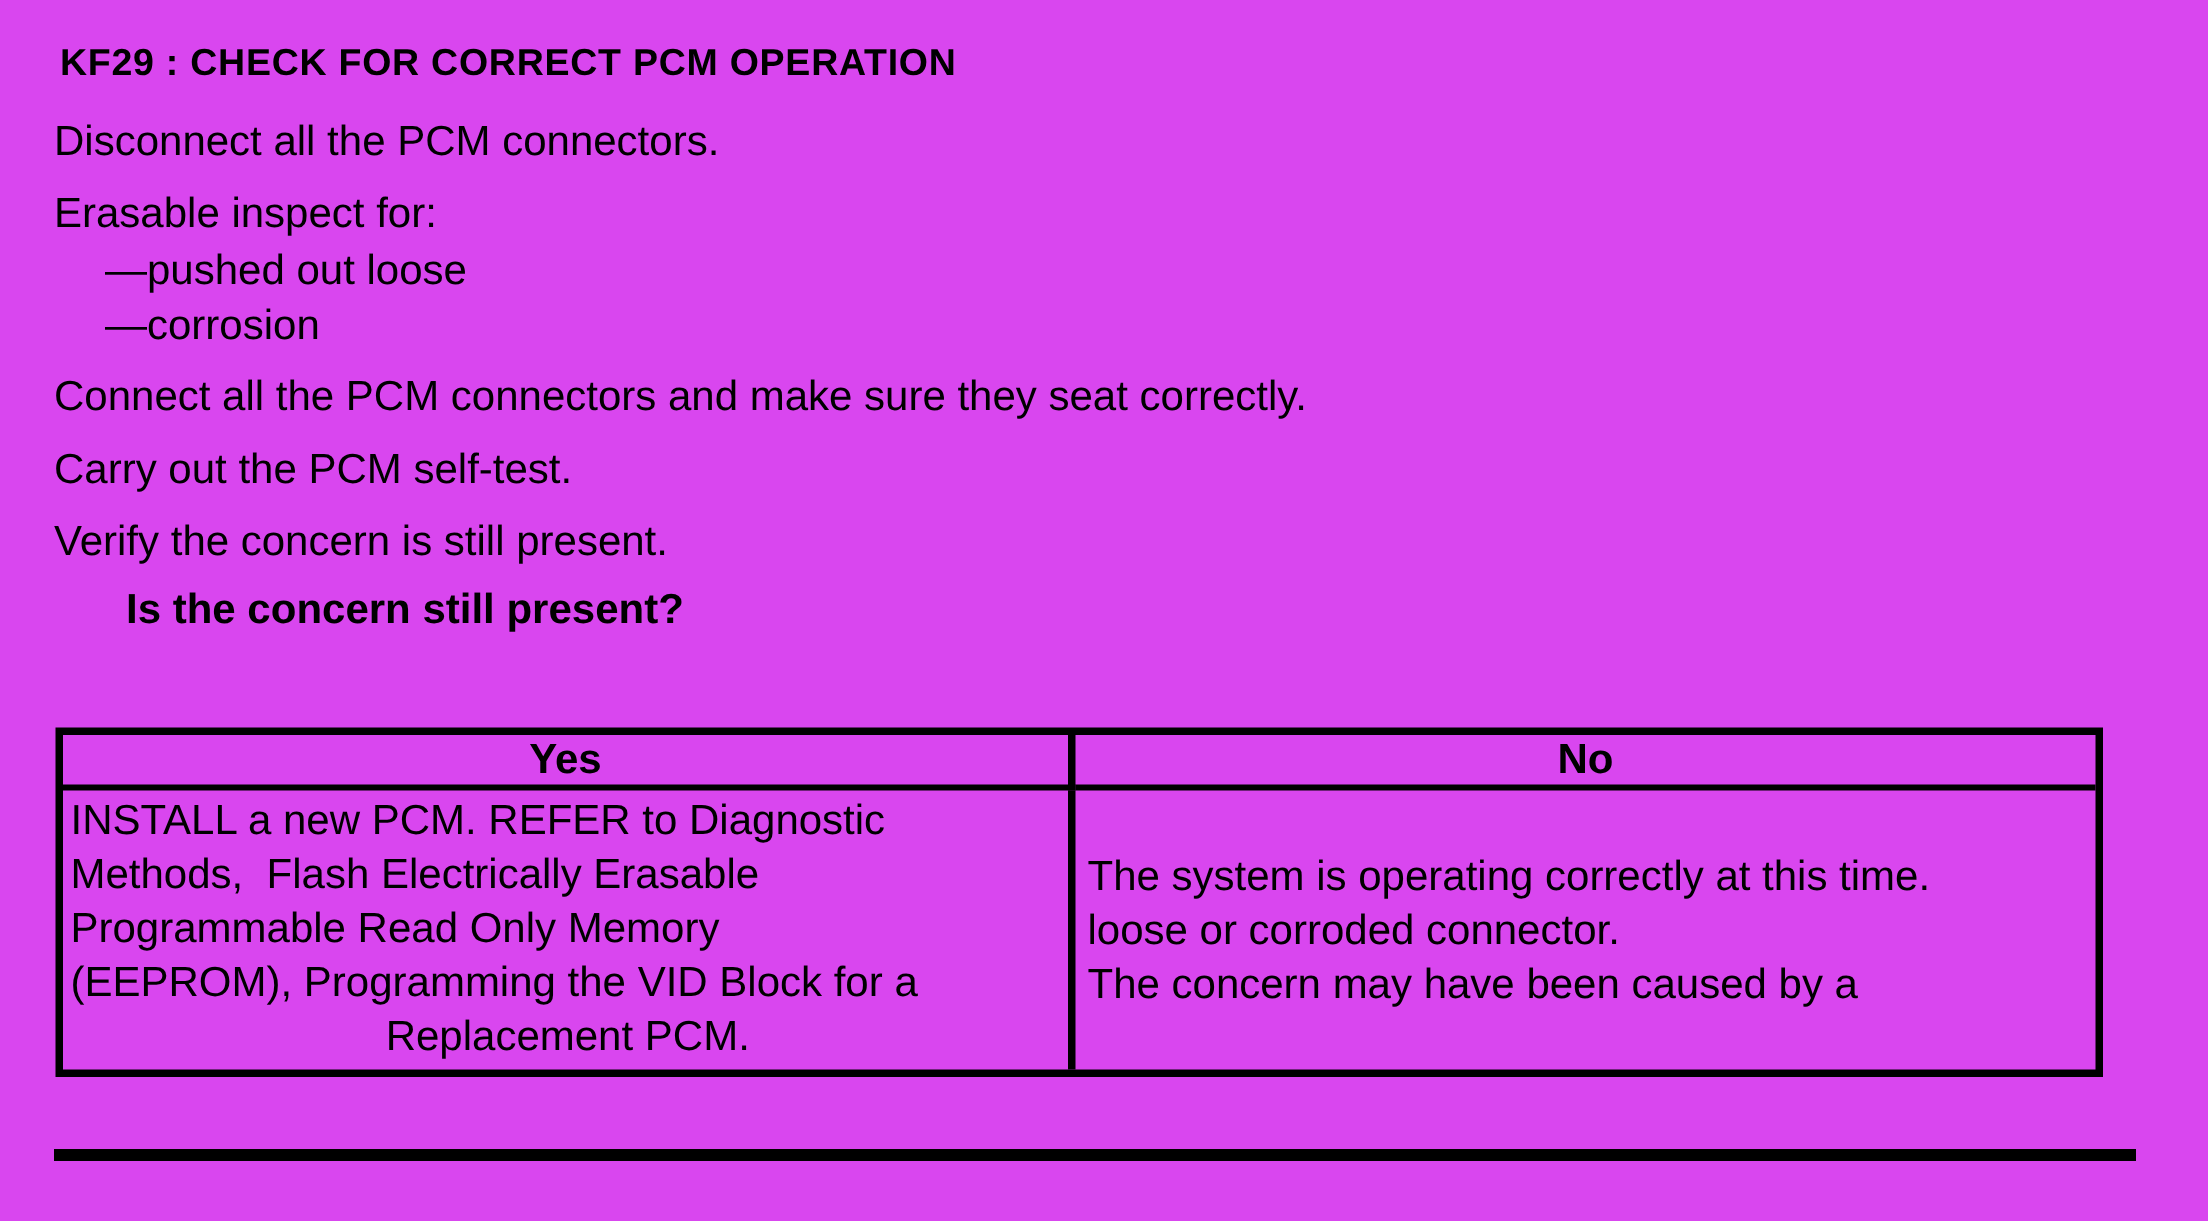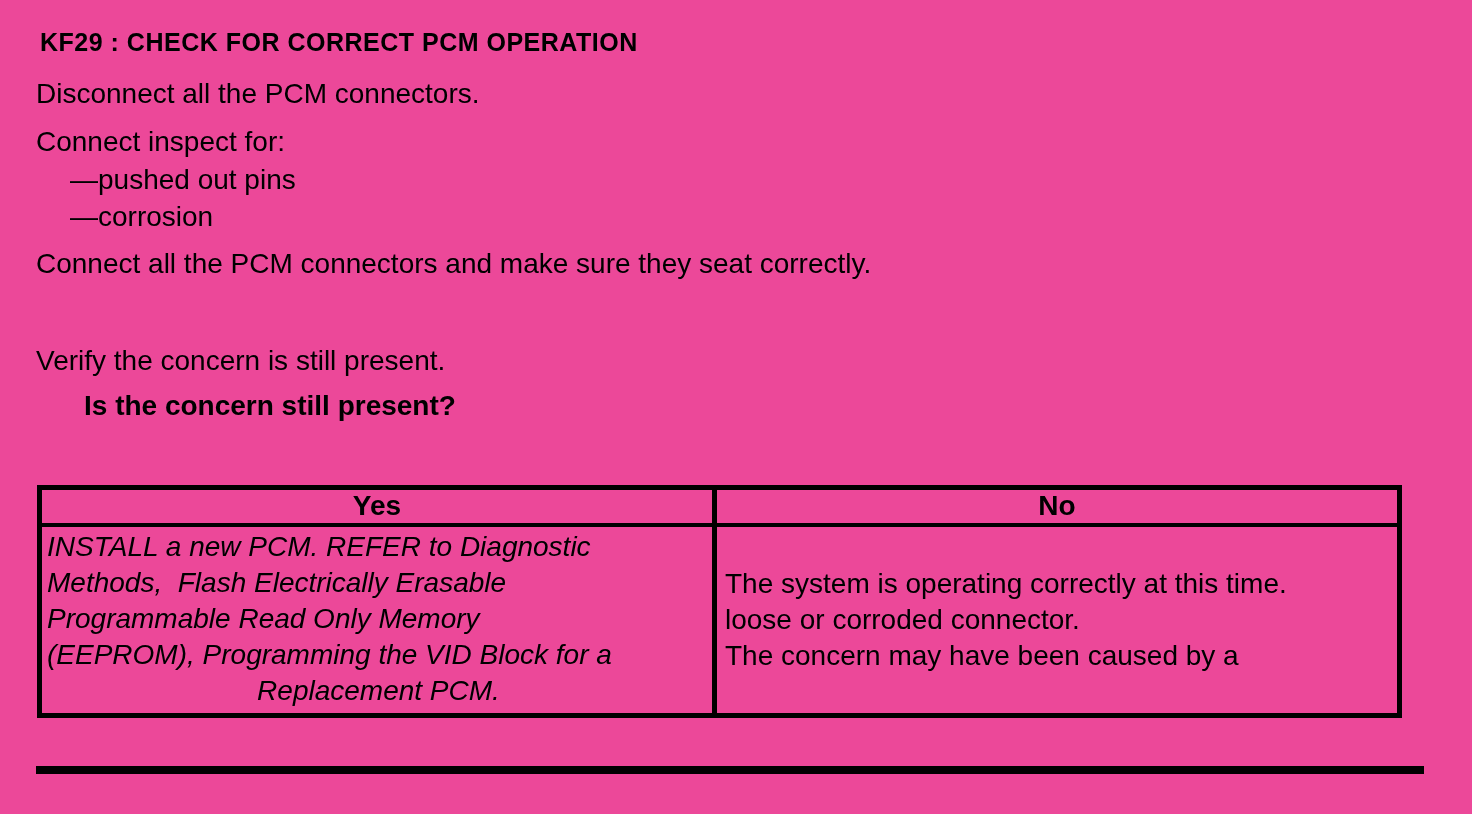--- a/index.html
+++ b/index.html
@@ -4,21 +4,21 @@
 <style>
   html, body {
     margin: 0;
     padding: 0;
     background: #ffffff;
   }
   #page {
     position: relative;
     width: 1472px;
     height: 814px;
-    background: #ec4899;
+    background: #d946ef;
     color: #000000;
     font-family: "Liberation Sans", sans-serif;
     overflow: hidden;
   }
   .heading {
     position: absolute;
     left: 40px;
     top: 28px;
     font-size: 25px;
     font-weight: bold;
@@ -58,21 +58,20 @@
   .th-yes { border-right: 5px solid #000000; }
   .cell {
     box-sizing: border-box;
     font-size: 28px;
     line-height: 36px;
     overflow: hidden;
   }
   .cell-yes {
     border-right: 5px solid #000000;
     padding: 2px 2px 0 5px;
-    font-style: italic;
   }
   .cell-no {
     padding-left: 8px;
     padding-right: 12px;
     display: flex;
     flex-direction: column;
     justify-content: center;
   }
   .cell-line { white-space: pre; }
   .center-line { text-align: center; white-space: pre; }
@@ -88,28 +87,29 @@
 </style>
 </head>
 <body>
 
 <div id="page">
 
   <div class="heading">KF29 : CHECK FOR CORRECT PCM OPERATION</div>
 
   <div class="line" style="left:36px; top:80px;">Disconnect all the PCM connectors.</div>
 
-  <div class="line" style="left:36px; top:128px;">Connect inspect for:</div>
+  <div class="line" style="left:36px; top:128px;">Erasable inspect for:</div>
 
-  <div class="line" style="left:70px; top:166px;">—pushed out pins</div>
+  <div class="line" style="left:70px; top:166px;">—pushed out loose</div>
 
   <div class="line" style="left:70px; top:203px;">—corrosion</div>
 
   <div class="line" style="left:36px; top:250px;">Connect all the PCM connectors and make sure they seat correctly.</div>
 
+  <div class="line" style="left:36px; top:299px;">Carry out the PCM self-test.</div>
 
   <div class="line" style="left:36px; top:347px;">Verify the concern is still present.</div>
 
   <div class="line bold" style="left:36px; top:392px;margin-left:48px;">Is the concern still present?</div>
 
   <div class="results-table">
 
     <div class="th th-yes">Yes</div>
 
     <div class="th">No</div>

